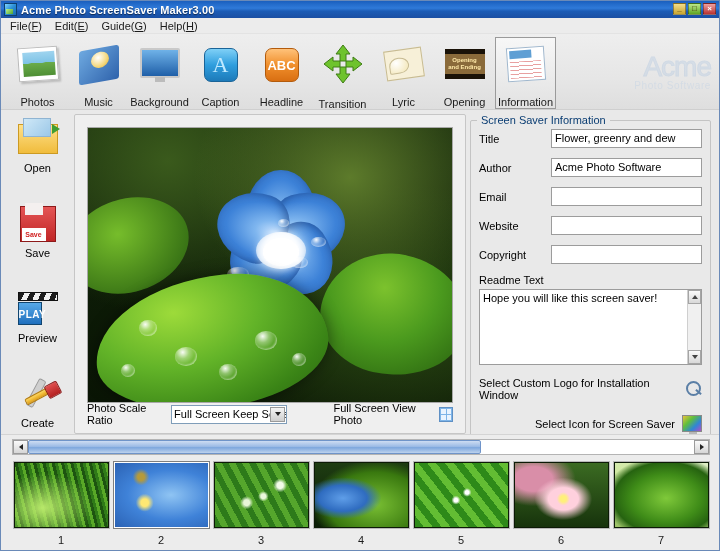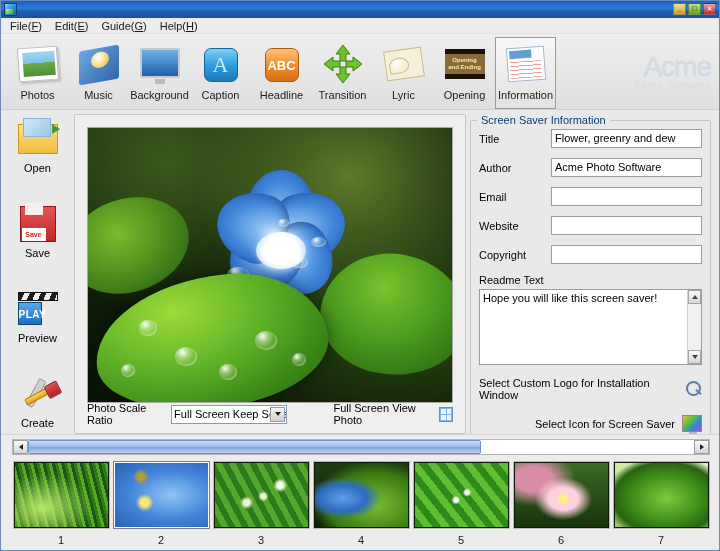--- a/index.html
+++ b/index.html
@@ -86,21 +86,21 @@
     justify-content: flex-start;
     padding-top: 4px;
     border: 1px solid transparent;
     cursor: default;
   }
   .tb-btn.selected {
     border: 1px solid #9a9a9a;
     background: linear-gradient(to bottom,#f7f7f7,#e2e2e2);
   }
   .tb-ico { width: 44px; height: 44px; position: relative; }
-  .tb-lbl { font-size: 11px; margin-top: 3px; color: #1b1b1b; white-space: nowrap; }
+  .tb-lbl { font-size: 11px; margin-top: 12px; color: #1b1b1b; white-space: nowrap; }
 
   
   .ico-photos {
     background: #fff; border: 1px solid #b9b9b9;
     transform: rotate(-4deg);
     width: 40px; height: 34px; margin: 5px auto 0;
     box-shadow: 2px 2px 2px rgba(0,0,0,.18);
   }
   .ico-photos::after{
     content:""; position:absolute; left:4px; top:4px; width:32px; height:24px;
@@ -541,20 +541,21 @@
   }
   .watermark .star { color:#f5d327; font-size:22px; }
 </style>
 </head>
 <body>
 
 <div id="app">
 
   <div class="titlebar">
     <div class="title-icon"></div>
+    <div class="title-text">Acme Photo ScreenSaver Maker3.00</div>
     <div class="win-buttons">
       <div class="win-btn min">_</div>
       <div class="win-btn max">□</div>
       <div class="win-btn close">×</div>
     </div>
   </div>
 
   <div class="menubar">
     <div class="menu-item"><span>File(</span><u>F</u><span>)</span></div>
     <div class="menu-item"><span>Edit(</span><u>E</u><span>)</span></div>

